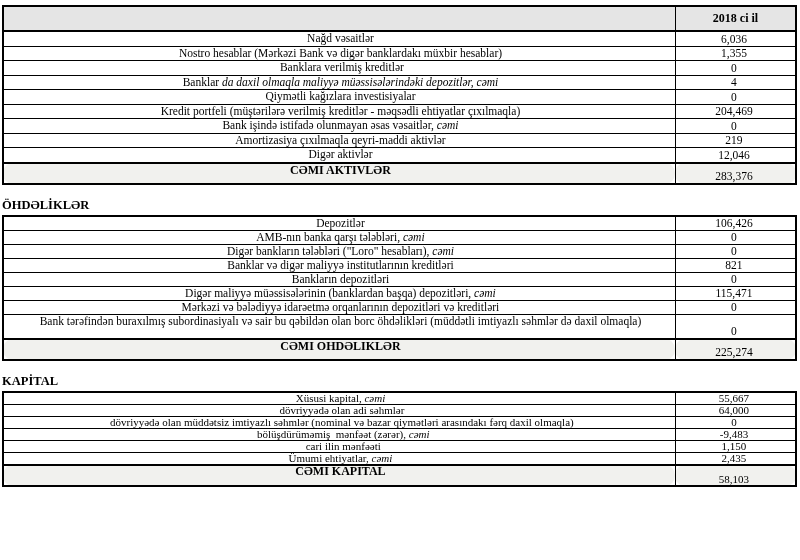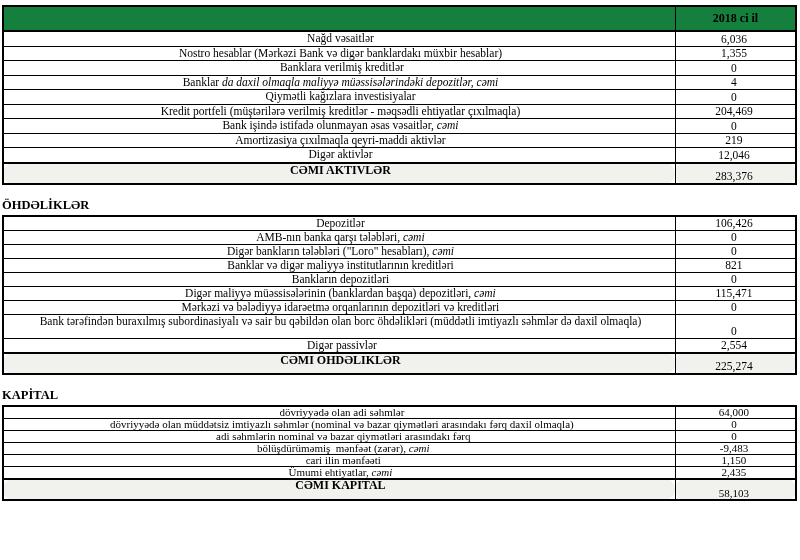--- a/index.html
+++ b/index.html
@@ -39,21 +39,21 @@
   
   .gap4{height:4px;}
   table{
     width:100%;border-collapse:collapse;table-layout:fixed;
     border:2px solid var(--line);
   }
   col.c-label{width:84.8%;}
   col.c-value{width:15.2%;}
   td{border:1px solid var(--line);overflow:hidden;}
   .hdr td{
-    height:21px;vertical-align:middle;background:#15803d;
+    height:21px;vertical-align:middle;background:#e5e5e5;
     border-bottom:2px solid var(--line);
   }
   .hdr .hdr-val{
     font-weight:bold;font-size:12px;text-align:center;white-space:nowrap;
   }
   .lbl{
     vertical-align:top;padding:0 0 0 2px;
     font-size:11.5px;line-height:13px;white-space:pre-wrap;text-align:center;
   }
   .val{
@@ -170,48 +170,44 @@
           <td class="val">115,471</td>
         </tr>
         <tr>
           <td class="lbl"><span>Mərkəzi və bələdiyyə idarəetmə orqanlarının depozitləri və kreditləri</span></td>
           <td class="val">0</td>
         </tr>
         <tr class="row-tall">
           <td class="lbl"><span>Bank tərəfindən buraxılmış subordinasiyalı və sair bu qəbildən olan borc öhdəlikləri (müddətli imtiyazlı səhmlər də daxil olmaqla)</span></td>
           <td class="val">0</td>
         </tr>
-        <tr>
-          <td class="lbl"><span> Digər passivlər</span></td>
-          <td class="val">2,554</td>
-        </tr>
         <tr class="row-total">
           <td class="lbl"><span>CƏMİ ÖHDƏLİKLƏR</span></td>
           <td class="val">225,274</td>
         </tr>
       </tbody>
   </table>
 
   <div class="sec-head">KAPİTAL</div>
   <table class="t3">
     <colgroup>
         <col class="c-label">
         <col class="c-value">
       </colgroup>
     <tbody>
         <tr>
+          <td class="lbl"><span>Xüsusi kapital, </span><span class="ital">cəmi</span></td>
+          <td class="val">55,667</td>
+        </tr>
+        <tr>
           <td class="lbl"><span> dövriyyədə olan adi səhmlər</span></td>
           <td class="val">64,000</td>
         </tr>
         <tr>
           <td class="lbl"><span> dövriyyədə olan müddətsiz imtiyazlı səhmlər (nominal və bazar qiymətləri arasındakı fərq daxil olmaqla)</span></td>
-          <td class="val">0</td>
-        </tr>
-        <tr>
-          <td class="lbl"><span>  adi səhmlərin nominal və bazar qiymətləri arasındakı fərq</span></td>
           <td class="val">0</td>
         </tr>
         <tr>
           <td class="lbl"><span>  bölüşdürüməmiş  mənfəət (zərər), </span><span class="ital">cəmi</span></td>
           <td class="val">-9,483</td>
         </tr>
         <tr>
           <td class="lbl"><span>  cari ilin mənfəəti</span></td>
           <td class="val">1,150</td>
         </tr>

